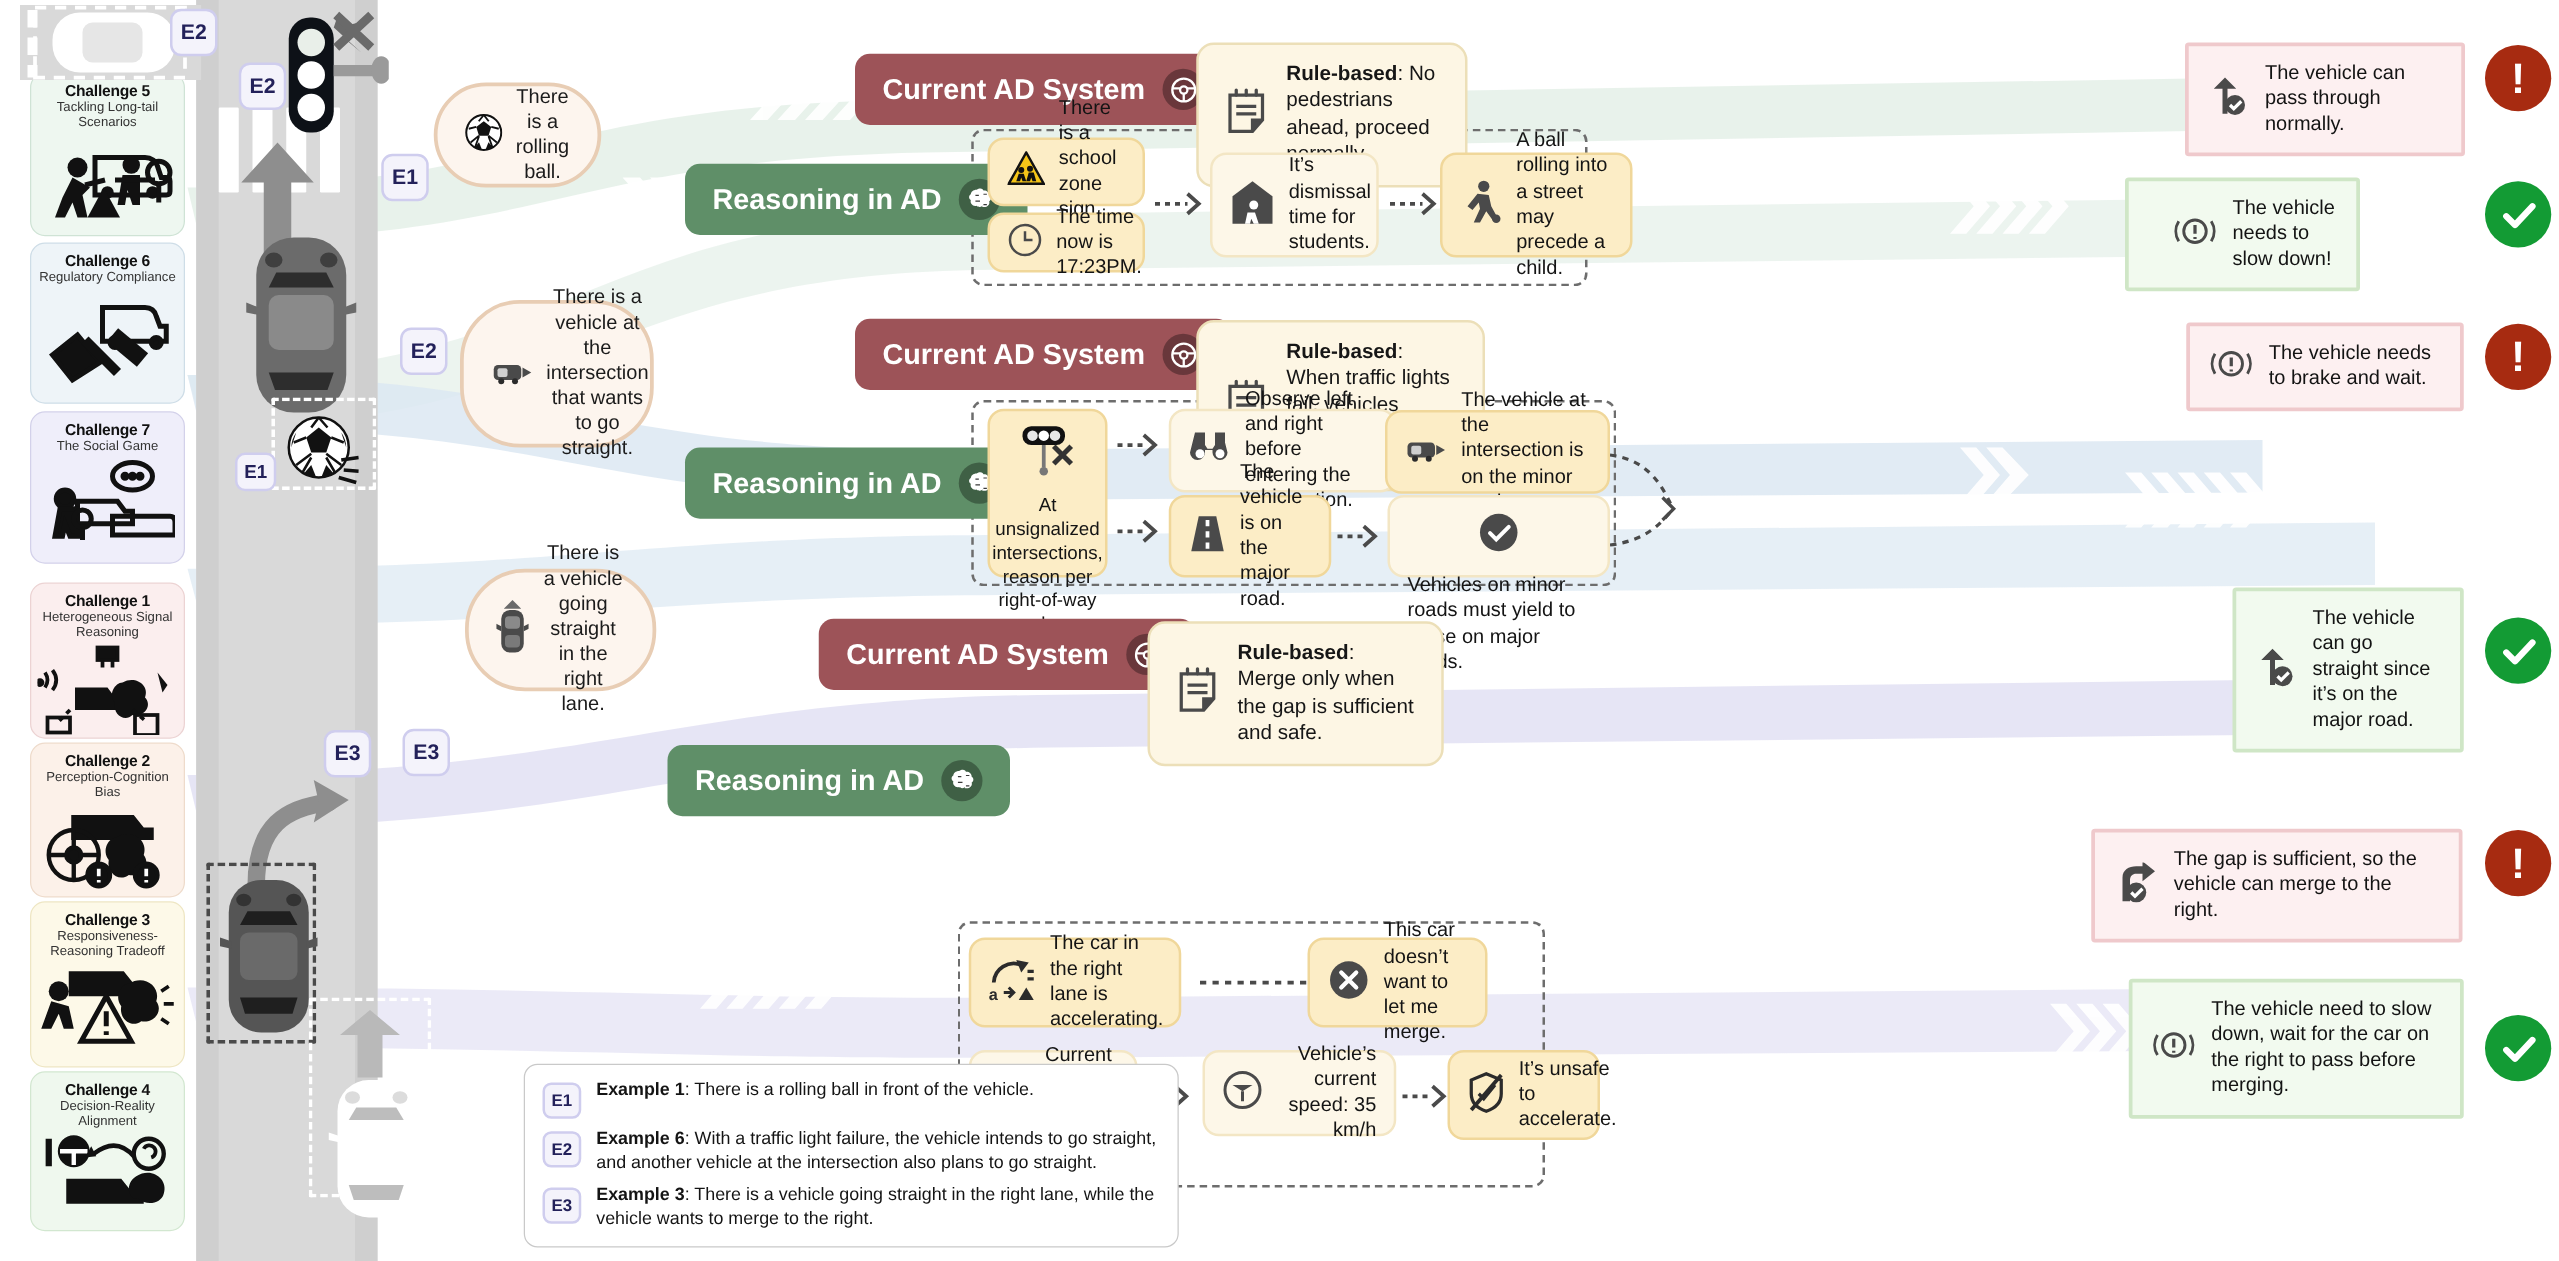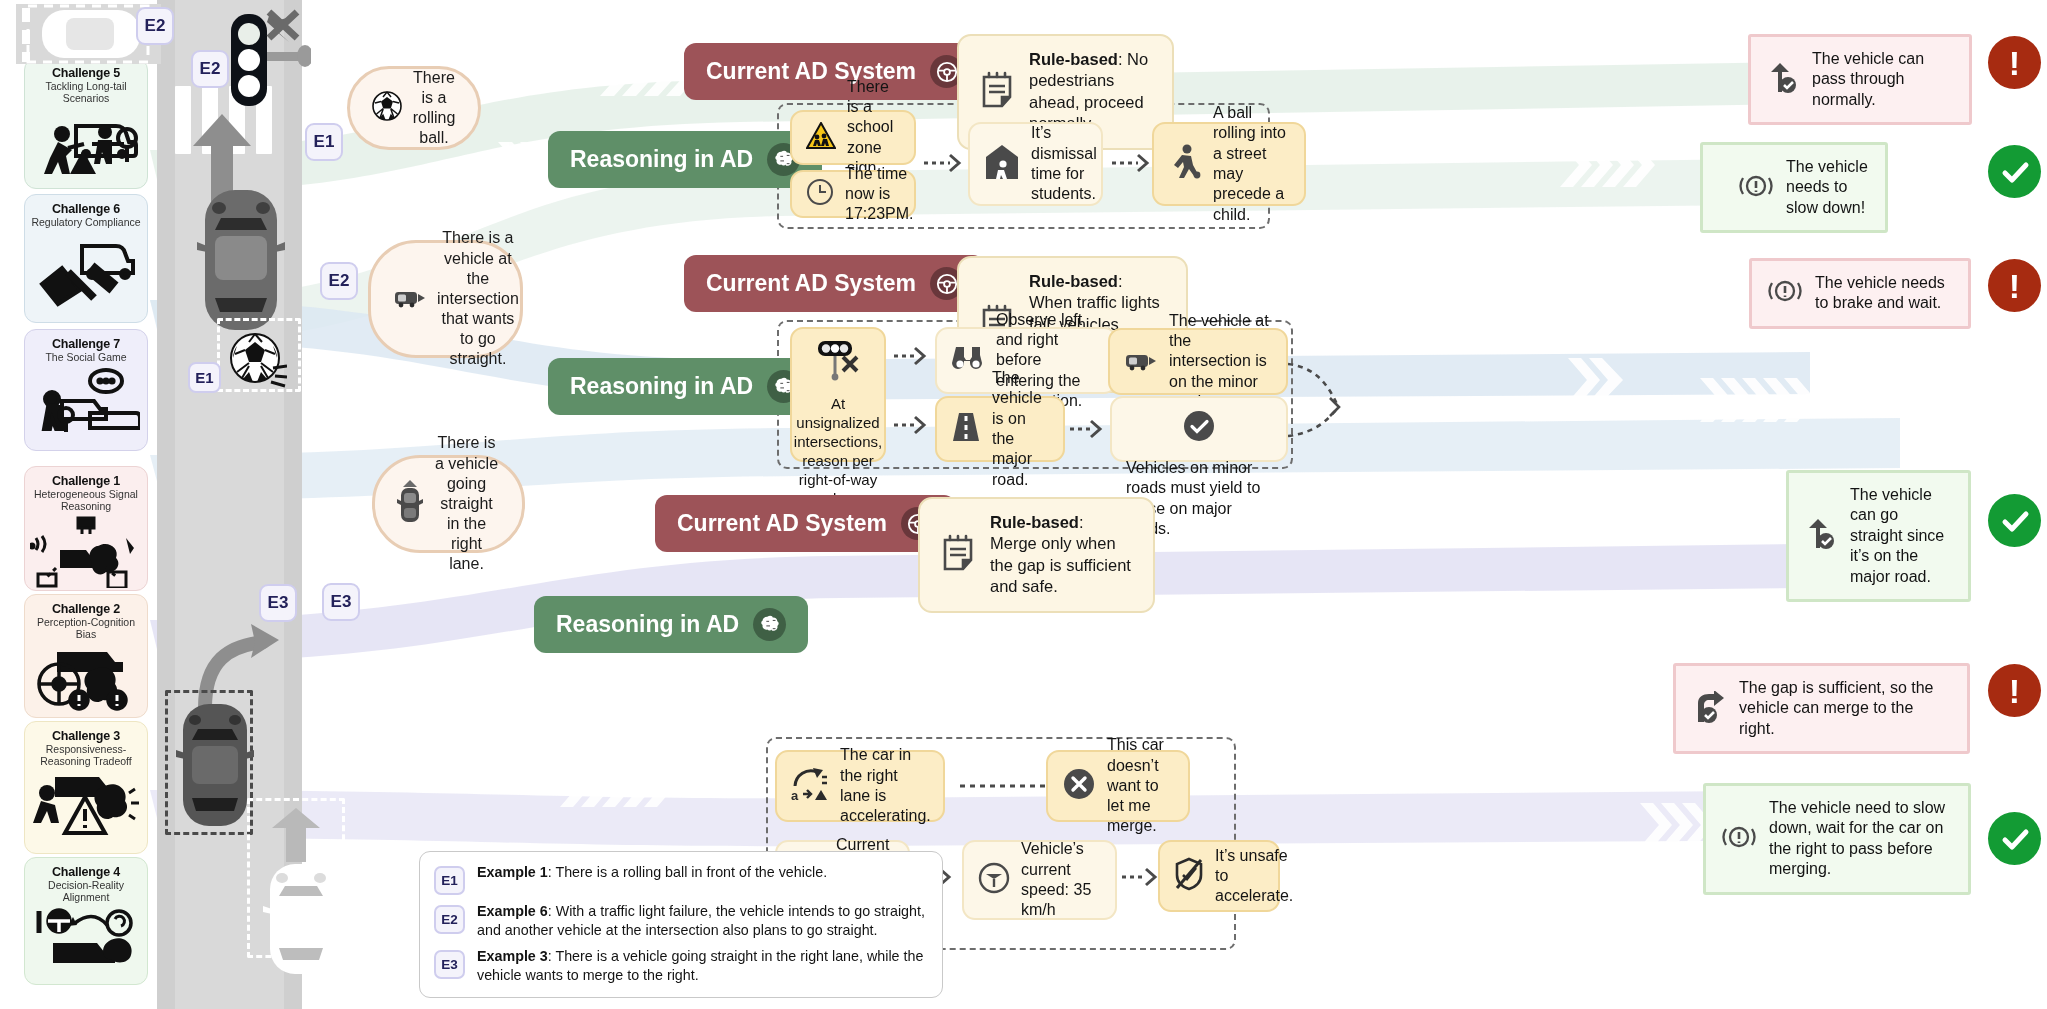--- a/index.html
+++ b/index.html
@@ -877,21 +877,21 @@
           <text x="17" y="22" text-anchor="middle" font-family="Liberation Sans" font-size="13" font-weight="bold" fill="#c0392b">40</text>
         </svg></span>
     <span class="rcard-text">Current speed limit: 40 km/h</span>
   </div>
 
   <svg class="arrowdot" style="left:914px;top:866px" width="42" height="22">
     <path d="M2 11h24" stroke="#4a4a4a" stroke-width="3" stroke-dasharray="4 4"></path>
       <path d="M26 3l9 8-9 8" stroke="#4a4a4a" stroke-width="3" fill="none"></path>
     </svg>
 
-  <div class="rcard soft" style="left:962px;top:840px;width:155px;height:80px;">
+  <div class="rcard soft" style="left:962px;top:840px;width:155px;height:69px;text-align:right;">
     <span>
       <svg width="32" height="32" viewBox="0 0 32 32" fill="none" stroke="#4a4a4a" stroke-width="2.4">
           <circle cx="16" cy="16" r="14"></circle>
           <path d="M8 12 h16 l-8 5z" fill="#4a4a4a" stroke="none"></path>
           <path d="M16 17v8"></path>
         </svg></span>
     <span class="rcard-text">Vehicle’s current speed: 35 km/h</span>
   </div>
 
   <svg class="arrowdot" style="left:1120px;top:866px" width="42" height="22">

